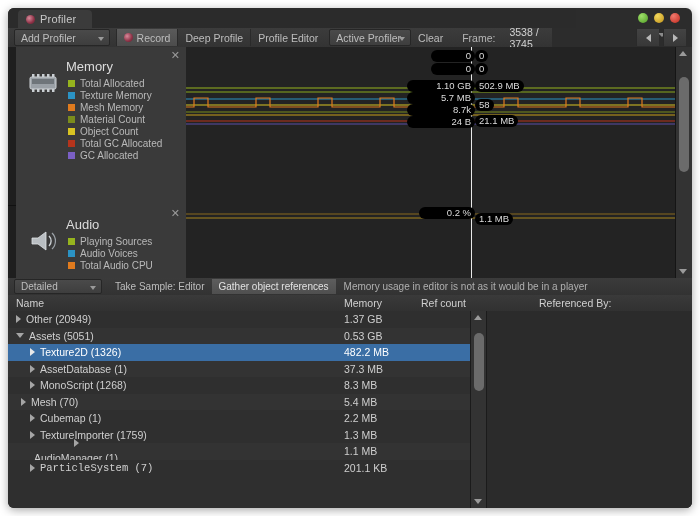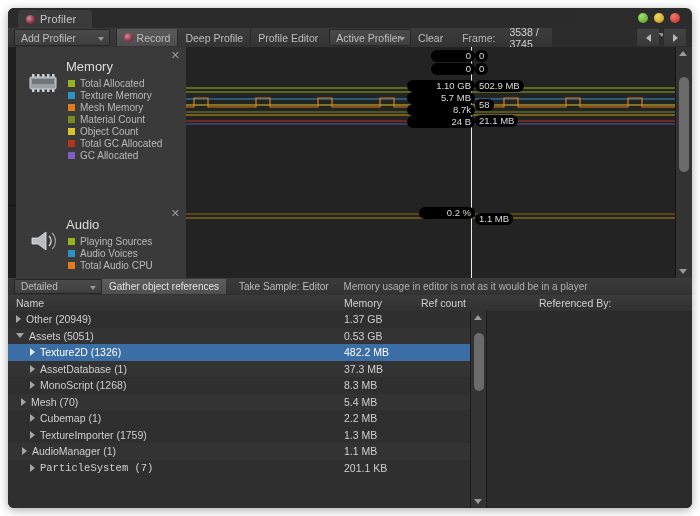--- a/index.html
+++ b/index.html
@@ -576,25 +576,25 @@
       <div id="graph-thumb"></div>
       <span class="sb-arrow sb-down"></span>
     </div>
   </div>
 
   <div id="midbar">
     <div id="detailed-dd">
       <span>Detailed</span>
       <span class="caret"></span>
     </div>
+    <div class="mid-btn" style="margin-left:6px;">
+      <span>Take Sample: Editor</span>
+    </div>
     <div class="mid-btn active">
       <span>Gather object references</span>
-    </div>
-    <div class="mid-btn" style="margin-left:6px;">
-      <span>Take Sample: Editor</span>
     </div>
     <span id="mid-note">Memory usage in editor is not as it would be in a player</span>
   </div>
 
   <div id="table-head">
     <span class="th" style="left:8px;">Name</span>
     <span class="th" style="left:336px;">Memory</span>
     <span class="th" style="left:413px;">Ref count</span>
     <span class="th" style="left:487px;padding-left:44px;">Referenced By:</span>
   </div>
@@ -650,21 +650,21 @@
       <span class="row-mem">2.2 MB</span>
     </div>
     <div class="row odd">
       <span class="row-name" style="left:22px;">
         <span class="tri"></span>
         <span>TextureImporter (1759)</span>
       </span>
       <span class="row-mem">1.3 MB</span>
     </div>
     <div class="row even">
-      <span class="row-name" style="left:14px;">
+      <span class="row-name" style="left:26px;flex-direction:column;">
         <span class="tri"></span>
         <span>AudioManager (1)</span>
       </span>
       <span class="row-mem">1.1 MB</span>
     </div>
     <div class="row odd">
       <span class="row-name" style="left:22px;font-family:Liberation Mono, monospace;">
         <span class="tri"></span>
         <span>ParticleSystem (7)</span>
       </span>

